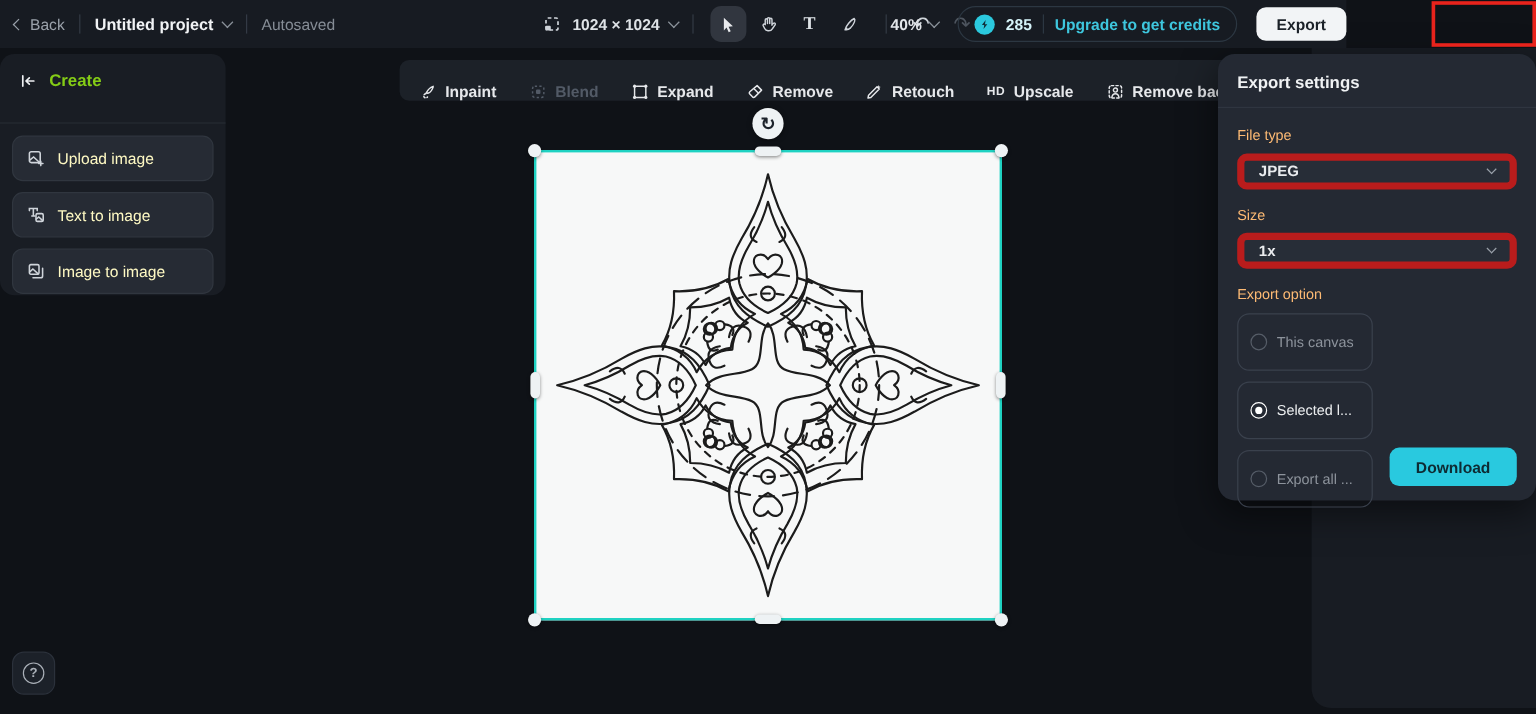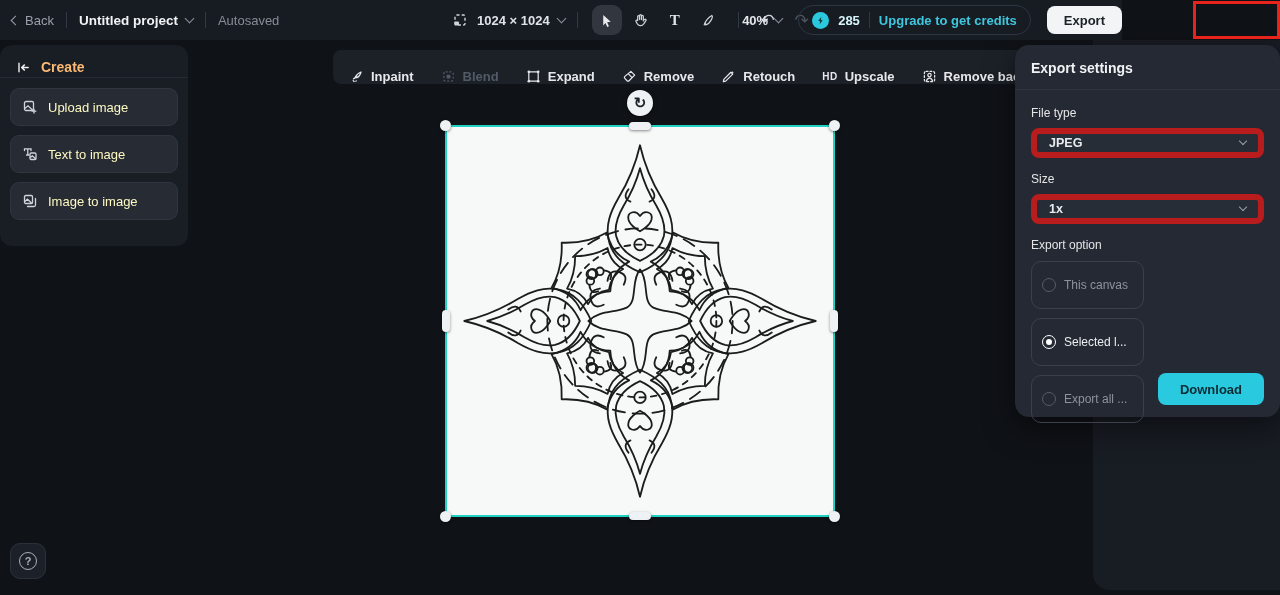--- a/index.html
+++ b/index.html
@@ -55,22 +55,22 @@
   
   .right-col {
     position:absolute; left:1093px; top:40px; width:187px; height:550px;
     background:#181c23; border-bottom-left-radius:16px; z-index:1;
   }
   
   .create-panel {
     position:absolute; left:0; top:45px; width:188px; height:201px;
     background:#191d24; border-radius:12px; z-index:10;
   }
-  .create-head { display:flex; align-items:center; gap:10px; padding:14px 16px 2px 16px;
-                 font-size:14px; font-weight:700; color:#fdba74; border-bottom:1px solid #262b33; }
+  .create-head { display:flex; align-items:center; gap:10px; padding:14px 16px 27px 16px;
+                 font-size:14px; font-weight:700; color:#84cc16; border-bottom:1px solid #262b33; }
   .create-body { padding:10px; }
   .create-btn {
     display:flex; align-items:center; gap:10px; height:38px; padding:0 11px; margin-bottom:9px;
     background:#262b34; border:1px solid #30363f; border-radius:9px;
     font-size:13px; color:#fef9c3; cursor:pointer;
   }
   .create-btn:last-child { margin-bottom:0; }
   
   .edit-toolbar {
     position:absolute; left:333px; top:50px; height:34px;
@@ -102,21 +102,21 @@
   .mandala { position:absolute; inset:2px; width:calc(100% - 4px); height:calc(100% - 4px); }
   
   .export-panel {
     position:absolute; left:1015px; top:45px; width:265px; height:372px;
     background:#242933; border-radius:14px; z-index:20;
     box-shadow:0 10px 30px rgba(0,0,0,.5);
   }
   .ep-title { padding:15px 16px 13px 16px; font-size:14px; font-weight:700; color:#f0f2f4;
               border-bottom:1px solid #2f3540; }
   .ep-body { padding:2px 16px 0 16px; }
-  .ep-label { margin-top:14px; font-size:12px; color:#e5e5e5; }
+  .ep-label { margin-top:14px; font-size:12px; color:#fdba74; }
   .ep-select {
     margin-top:8px; height:30px; background:#272d37; border:6px solid #b91c1c; border-radius:8px;
     display:flex; align-items:center; justify-content:space-between; padding:4px 12px;
     font-size:12.5px; font-weight:700; color:#e9ebee; cursor:pointer;
   }
   .ep-select .chev { color:#9aa1aa; width:6px; height:6px; }
   .opt-grid { margin-top:9px; display:flex; flex-wrap:wrap; gap:9px; }
   .opt {
     width:113px; height:48px; border:1px solid #3a414d; border-radius:10px;
     display:flex; align-items:center; gap:8px; padding:0 10px;

